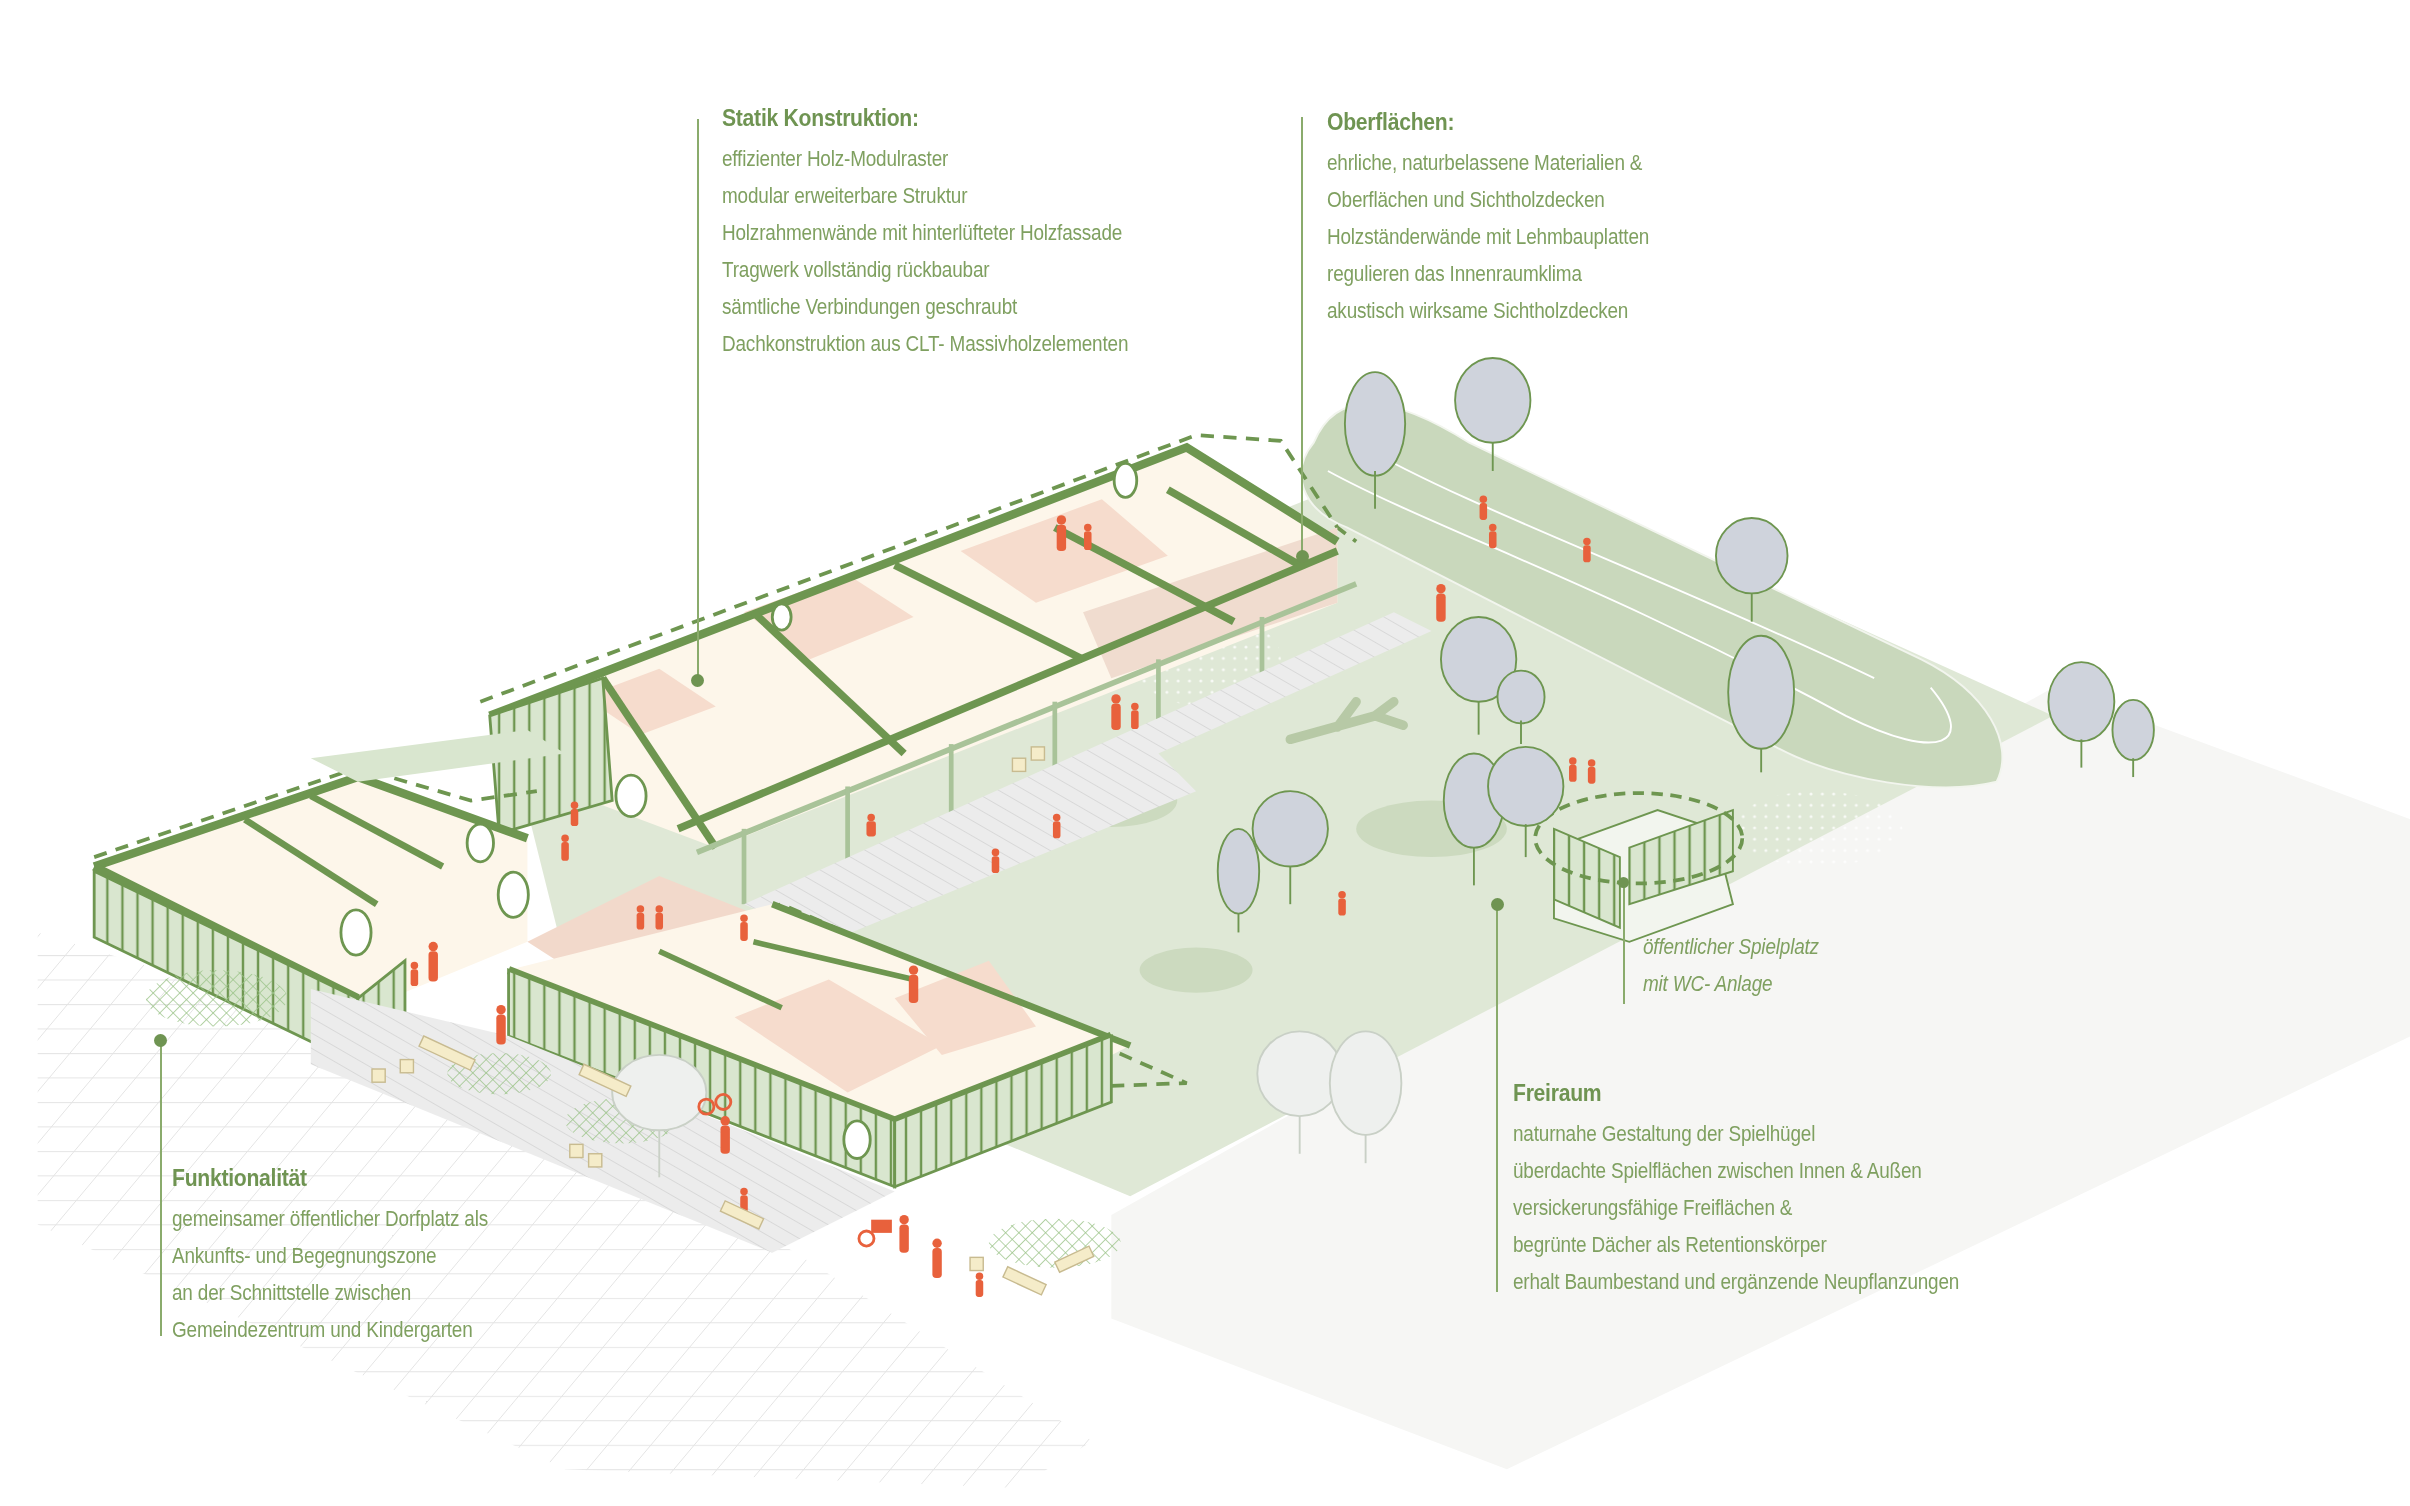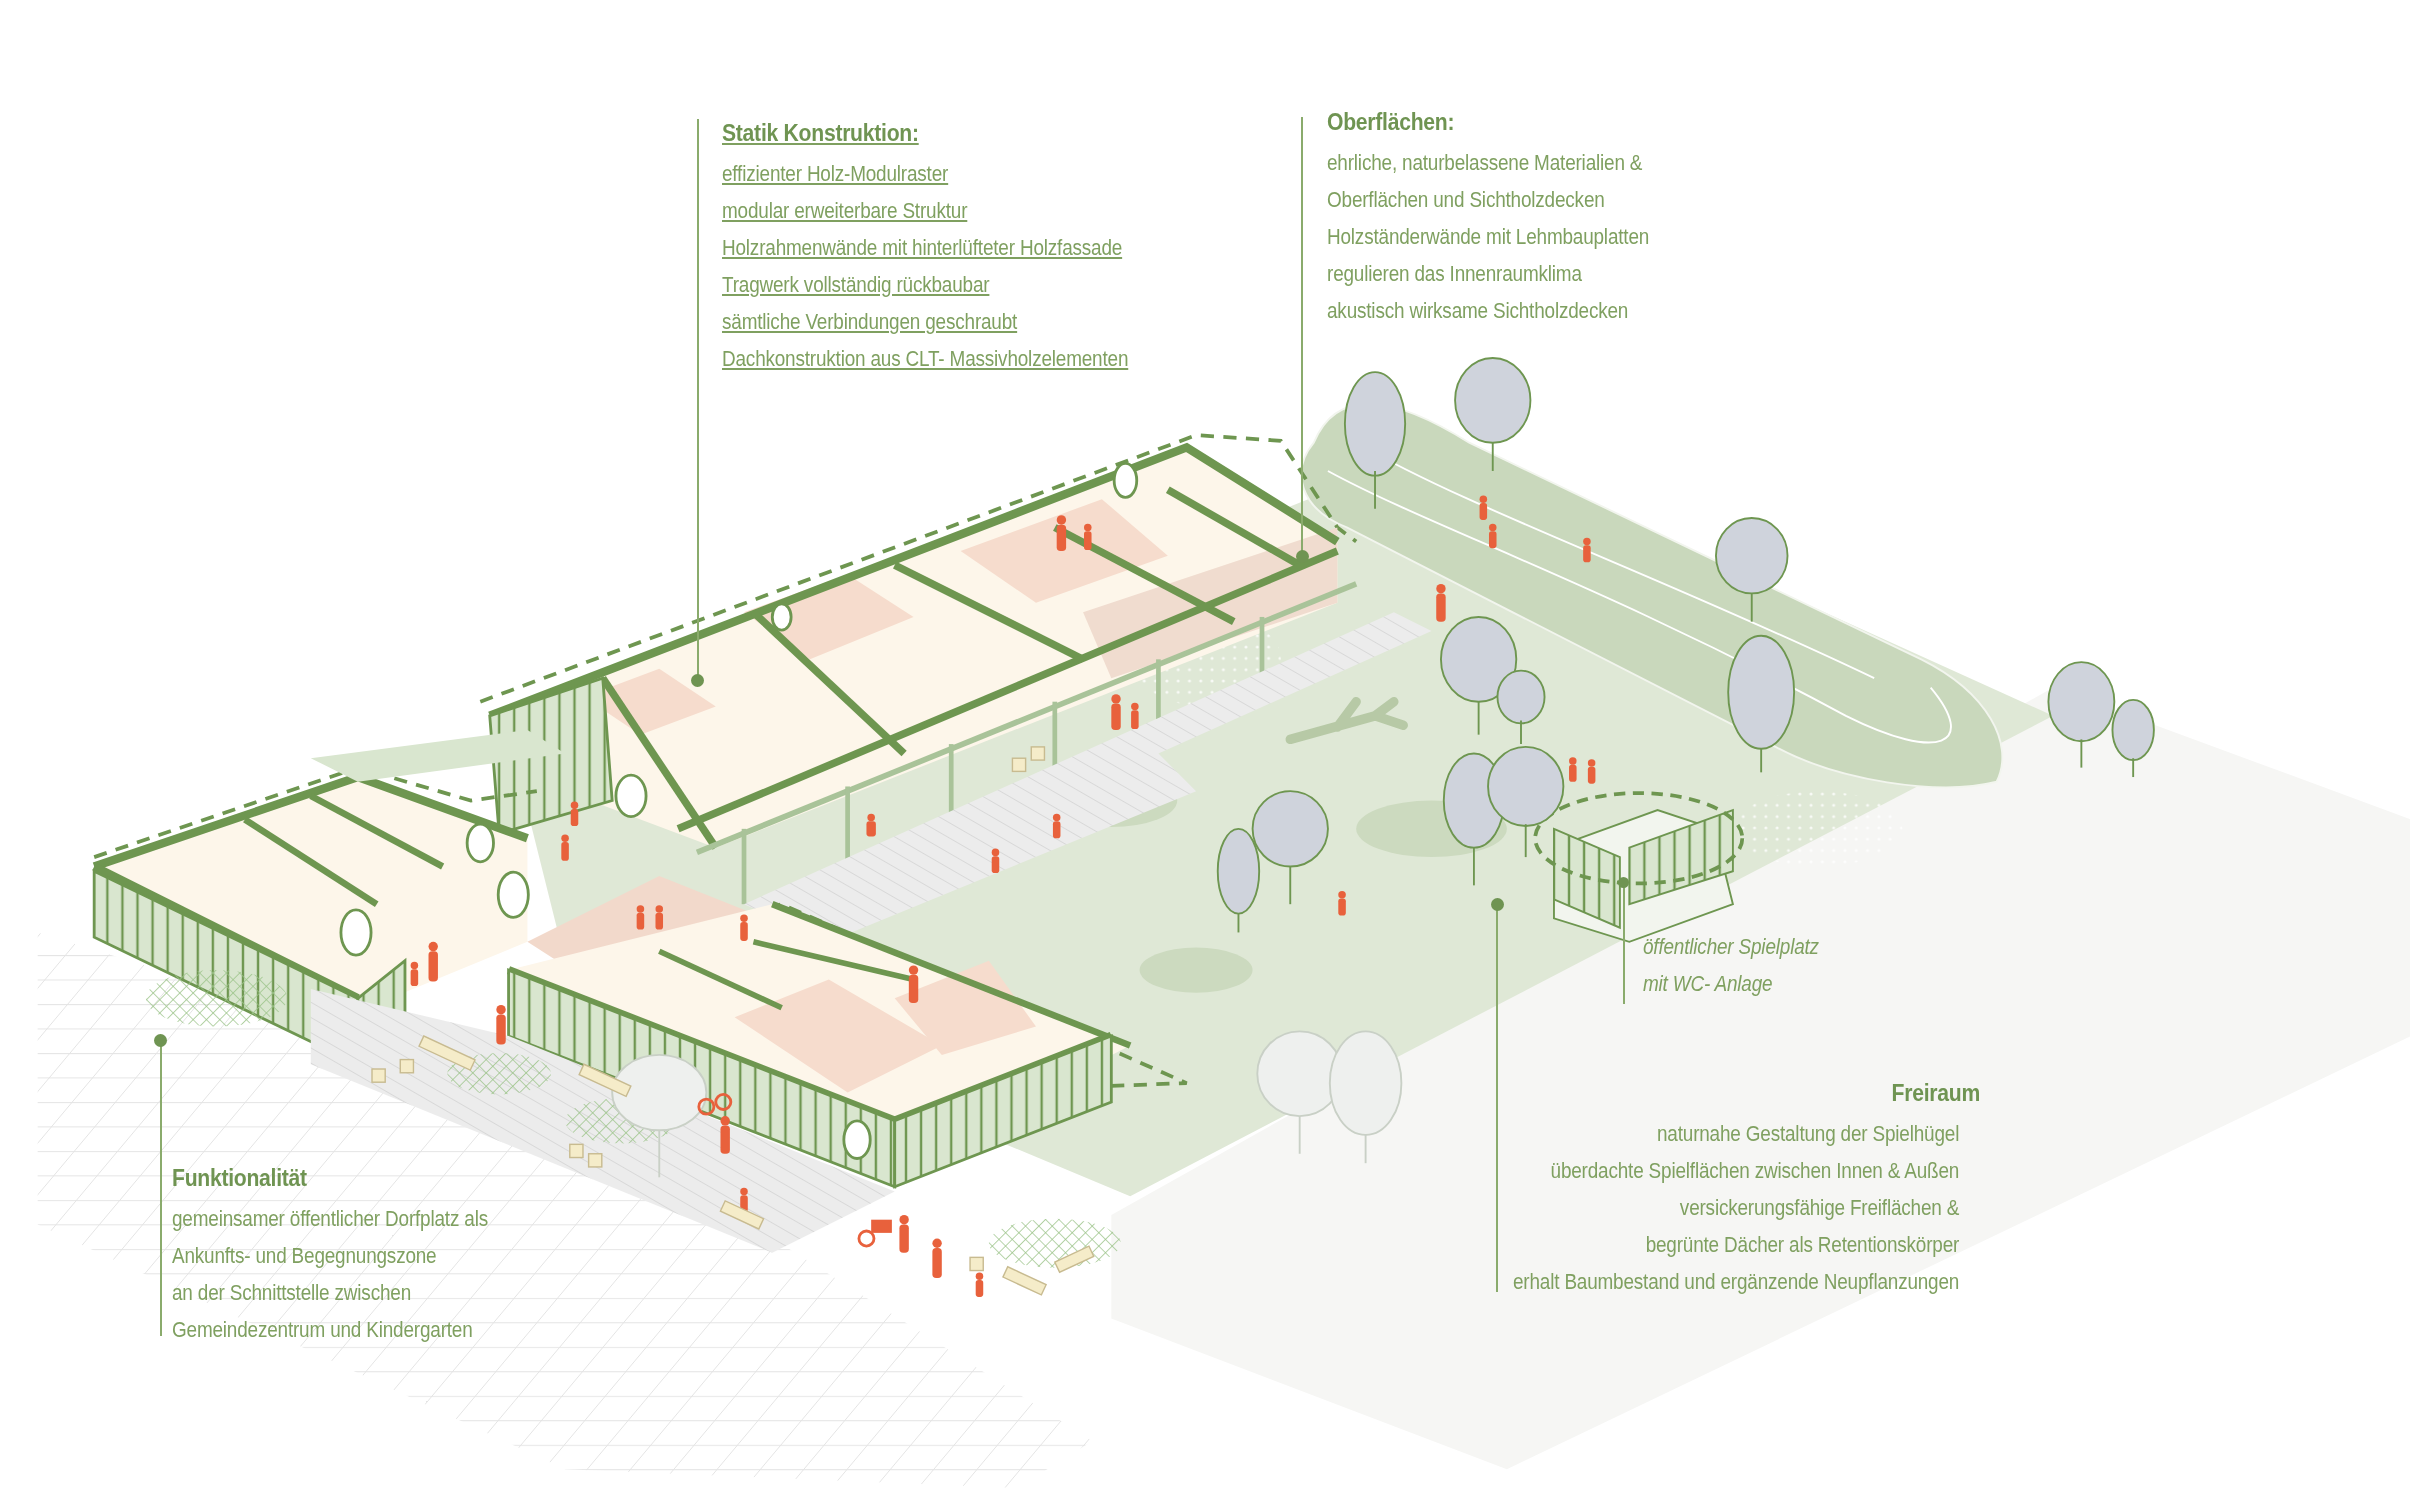--- a/index.html
+++ b/index.html
@@ -346,21 +346,21 @@
     <rect x="1095" y="793" width="14" height="14"></rect>
     <rect x="1075" y="805" width="14" height="14"></rect>
     <rect x="605" y="1215" width="14" height="14"></rect>
     <rect x="625" y="1225" width="14" height="14"></rect>
     <rect x="1030" y="1335" width="14" height="14"></rect>
   </g>
 </svg>
 
 <div class="leader" style="left:697px; top:119px; height:562px;"></div>
 <div class="dot" style="left:691px; top:674px;"></div>
-<div class="callout" style="left:722px; top:117px;text-decoration:underline;">
+<div class="callout" style="left:722px; top:102px;">
   <h3 style="transform: scaleX(0.9); transform-origin: left center;">Statik Konstruktion:</h3>
   <div class="line" style="transform: scaleX(0.86);">effizienter Holz-Modulraster</div>
   <div class="line" style="transform: scaleX(0.86);">modular erweiterbare Struktur</div>
   <div class="line" style="transform: scaleX(0.86);">Holzrahmenwände mit hinterlüfteter Holzfassade</div>
   <div class="line" style="transform: scaleX(0.86);">Tragwerk vollständig rückbaubar</div>
   <div class="line" style="transform: scaleX(0.86);">sämtliche Verbindungen geschraubt</div>
   <div class="line" style="transform: scaleX(0.86);">Dachkonstruktion aus CLT- Massivholzelementen</div>
 </div>
 
 <div class="leader" style="left:1301px; top:117px; height:440px;"></div>
@@ -376,21 +376,21 @@
 
 <div class="leader" style="left:1623px; top:882px; height:122px;"></div>
 <div class="dot" style="left:1618px; top:877px; width:11.3px; height:11.3px;"></div>
 <div class="callout italic" style="left:1643px; top:928px;">
   <div class="line" style="transform: scaleX(0.86);">öffentlicher Spielplatz</div>
   <div class="line" style="transform: scaleX(0.86);">mit WC- Anlage</div>
 </div>
 
 <div class="leader" style="left:1496px; top:904px; height:388px;"></div>
 <div class="dot" style="left:1491px; top:898px;"></div>
-<div class="callout" style="left:1513px; top:1077px;text-align:right;">
+<div class="callout" style="left:1513px; top:1077px;">
   <h3 style="transform: scaleX(0.9); transform-origin: left center;">Freiraum</h3>
   <div class="line" style="transform: scaleX(0.86);">naturnahe Gestaltung der Spielhügel</div>
   <div class="line" style="transform: scaleX(0.86);">überdachte Spielflächen zwischen Innen &amp; Außen</div>
   <div class="line" style="transform: scaleX(0.86);">versickerungsfähige Freiflächen &amp;</div>
   <div class="line" style="transform: scaleX(0.86);">begrünte Dächer als Retentionskörper</div>
   <div class="line" style="transform: scaleX(0.86);">erhalt Baumbestand und ergänzende Neupflanzungen</div>
 </div>
 
 <div class="leader" style="left:160px; top:1040px; height:296px;"></div>
 <div class="dot" style="left:154px; top:1034px;"></div>

